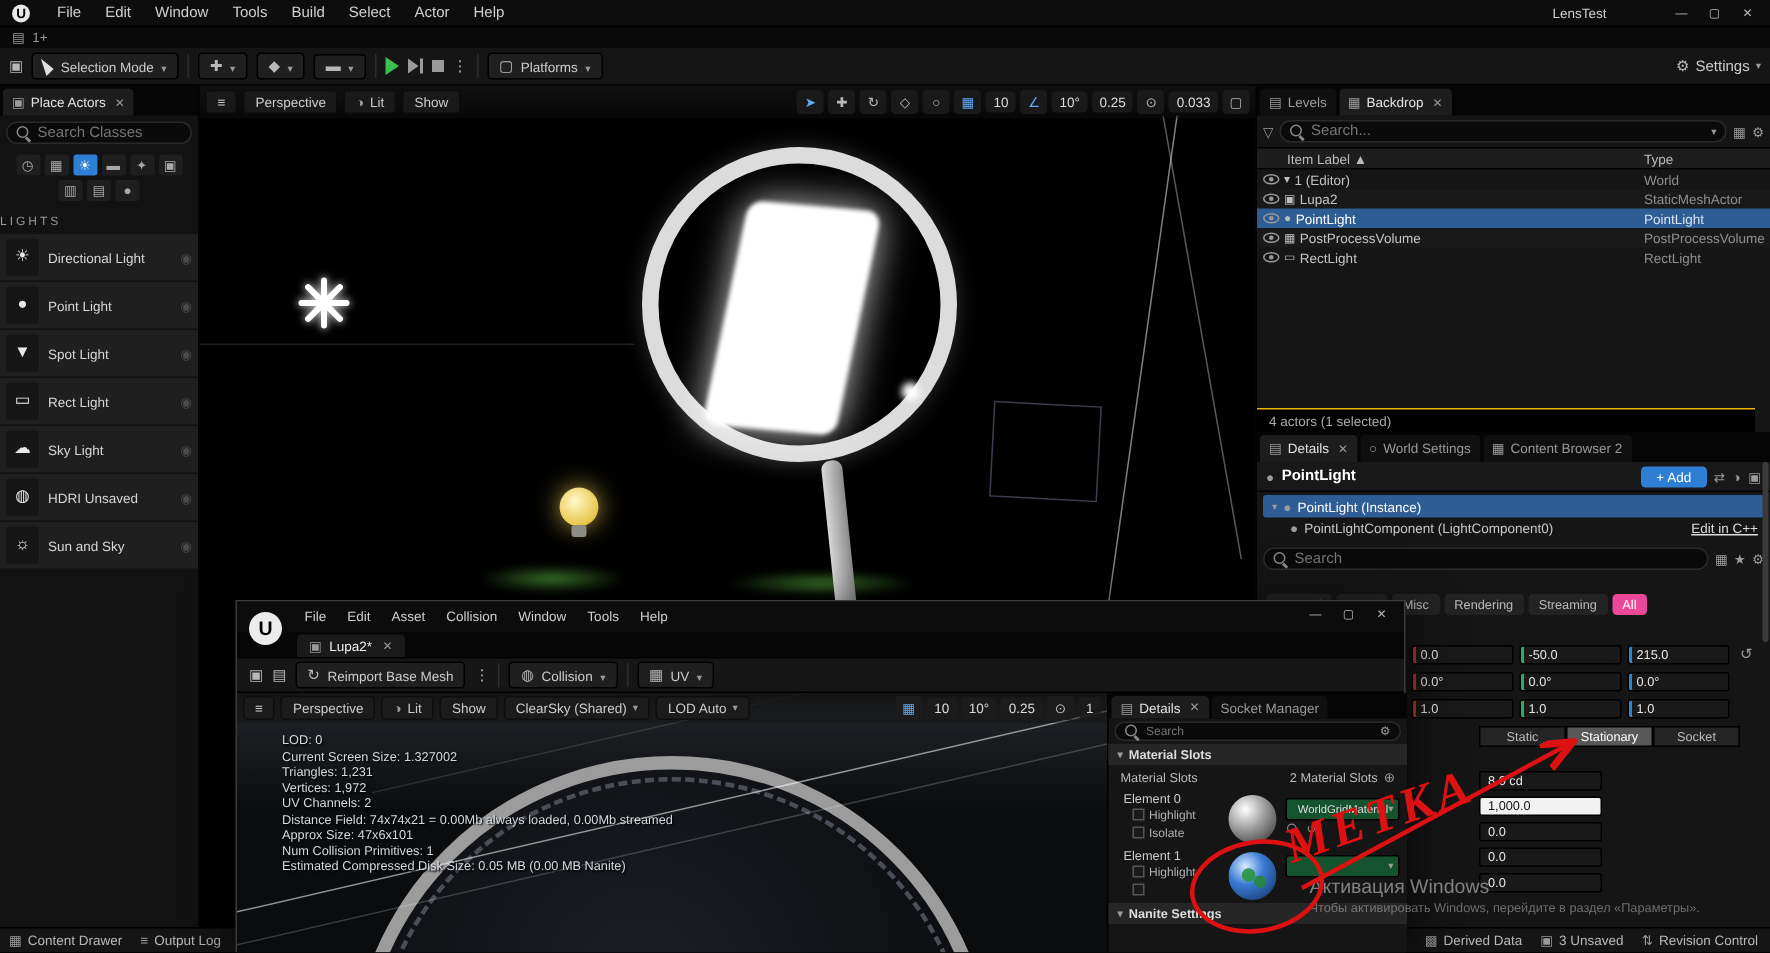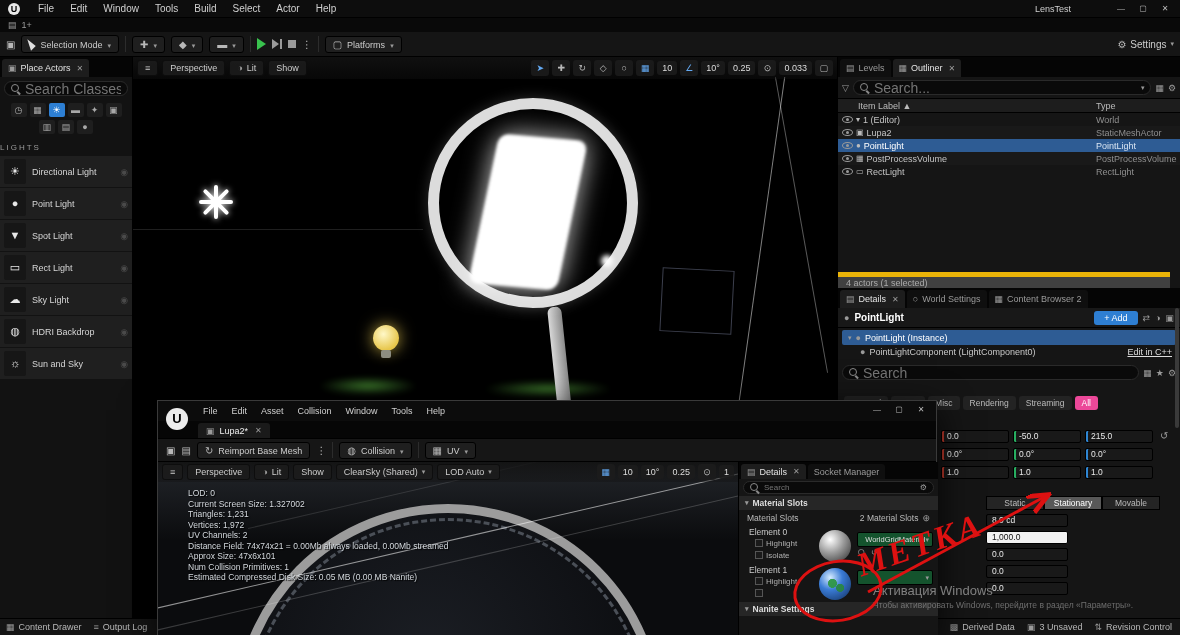--- a/index.html
+++ b/index.html
@@ -31,21 +31,21 @@
   .skip .t{width:0;height:0;border-left:7px solid #9a9a9a;border-top:5px solid transparent;border-bottom:5px solid transparent}
   .skip .b{width:2px;height:10px;background:#9a9a9a;margin-left:1px}
   #settings-grp{margin-left:auto;display:flex;align-items:center;gap:4px;color:#ccc}
   
   #left-panel{left:0;top:57px;width:133px;height:561px;background:#121212;border-right:1px solid #000;z-index:5}
   .panel-tabbar{height:20px;background:#050505;display:flex;align-items:flex-end;padding-left:2px;gap:2px}
   .panel-tab{height:18px;background:#1d1d1d;border-radius:3px 3px 0 0;display:flex;align-items:center;gap:4px;padding:0 6px;font-size:9px;color:#e2e2e2}
   .panel-tab.inactive{background:#0f0f0f;color:#9a9a9a}
   .tab-x{color:#9a9a9a;font-size:8px;margin-left:2px}
   .search-pill{margin:4px;height:15px;background:#0a0a0a;border:1px solid #2a2a2a;border-radius:8px;display:flex;align-items:center;padding:0 6px;gap:4px}
-  .search-pill input{flex:1;font-size:14px;min-width:0}
+  .search-pill input{flex:1;font-size:10px;min-width:0}
   .mag{position:relative;width:10px;height:10px;display:inline-block;flex:none}
   .mag::before{content:"";position:absolute;left:0;top:0;width:6px;height:6px;border:1.5px solid #8a8a8a;border-radius:50%}
   .mag::after{content:"";position:absolute;left:7px;top:7px;width:4px;height:1.5px;background:#8a8a8a;transform:rotate(45deg);transform-origin:0 0}
   .pa-grid{display:flex;flex-wrap:wrap;gap:3px;padding:3px 8px;justify-content:center}
   .pa-ico{width:16px;height:14px;background:#1e1e1e;border-radius:2px;color:#a8a8a8;font-size:9px;text-align:center;line-height:14px}
   .pa-ico.active{background:#2d7fd3;color:#fff}
   .pa-cat{text-align:left;color:#9a9a9a;font-size:8px;letter-spacing:2px;padding:6px 0 4px}
   .pa-item{height:31px;margin-bottom:1px;background:#1f1f1f;display:flex;align-items:center;gap:6px;padding:0 4px;font-size:9px;color:#d6d6d6}
   .pa-item-ico{width:22px;height:25px;background:#161616;border-radius:2px;color:#e8e8e8;text-align:center;line-height:25px;font-size:11px;flex:none}
   .pa-grab{margin-left:auto;color:#4a4a4a;font-size:9px}
@@ -85,38 +85,38 @@
   .col-type{position:absolute;left:258px}
   .ol-row{height:13px;display:flex;align-items:center;font-size:9px;color:#c4c4c4;padding-left:4px;position:relative;gap:3px}
   .ol-row:nth-child(even){background:#191919}
   .ol-row.sel{background:#2e5c94;color:#fff}
   .ol-row .type{position:absolute;left:258px;color:#8f8f8f}
   .ol-row.sel .type{color:#d8e4f2}
   .ol-row .glyph{color:#bdbdbd;font-size:8px}
   .eye{width:11px;height:9px;display:inline-block;position:relative;flex:none}
   .eye::before{content:"";position:absolute;inset:1px 0;border:1px solid #9a9a9a;border-radius:50%}
   .eye::after{content:"";position:absolute;left:4px;top:3px;width:3px;height:3px;background:#9a9a9a;border-radius:50%}
-  .ol-status{position:absolute;bottom:0;left:0;right:10px;height:16px;background:#404040;border-top:5px solid #eab308;display:flex;align-items:center;padding:0 8px;color:#aaa;font-size:9px}
+  .ol-status{position:absolute;bottom:0;left:0;right:10px;height:16px;background:#000000;border-top:1px solid #eab308;display:flex;align-items:center;padding:0 8px;color:#aaa;font-size:9px}
   
   #details{left:837px;top:288px;width:343px;height:330px;background:#151515;border-left:1px solid #000;z-index:5}
   .det-actor{height:20px;display:flex;align-items:center;gap:5px;padding:0 6px;background:#181818;border-bottom:1px solid #000}
   .det-actor .name{font-size:10px;color:#fff;font-weight:700}
   .add-btn{background:#2e7fd3;color:#fff;border-radius:3px;padding:2px 10px;font-size:9px;margin-left:auto}
   .inst-row{height:15px;background:#2e5c94;color:#fff;display:flex;align-items:center;gap:4px;padding:0 6px;font-size:9px;margin:2px 4px 0;border-radius:2px}
   .comp-row{height:13px;display:flex;align-items:center;gap:4px;padding:0 6px 0 22px;font-size:9px;color:#c8c8c8;position:relative}
   .edit-cpp{position:absolute;right:8px;text-decoration:underline;color:#ddd}
   .chips{display:flex;gap:3px;padding:2px 6px;position:absolute;left:0;top:106px}
   .chip{background:#232323;border-radius:3px;padding:2px 7px;font-size:8.5px;color:#bbb}
   .chip.active{background:#ec4899;color:#fff}
   .num-field{position:absolute;height:13px;width:68px;background:#191919;border:1px solid #000;border-radius:2px;font-size:8.5px;color:#e8e8e8;line-height:11px;padding-left:5px}
   .axis-x{box-shadow:inset 2px 0 0 #c0392b}
   .axis-y{box-shadow:inset 2px 0 0 #27ae60}
   .axis-z{box-shadow:inset 2px 0 0 #2e86d3}
   .reset-ico{position:absolute;left:322px;color:#9a9a9a;font-size:10px}
-  .mob-row{position:absolute;left:148px;top:208px;display:flex}
+  .mob-row{position:absolute;left:148px;top:196px;display:flex}
   .mob-btn{width:58px;height:14px;background:#242424;border:1px solid #000;font-size:8.5px;color:#bbb;text-align:center;line-height:12px}
   .mob-btn.active{background:#585858;color:#fff}
   .light-col{position:absolute;left:148px;top:226px;display:flex;flex-direction:column;gap:4px;width:82px}
   .val-field{height:13px;background:#191919;border:1px solid #000;border-radius:2px;font-size:8.5px;color:#e8e8e8;line-height:11px;padding-left:5px}
   .val-field.editing{background:#f2f2f2;color:#111}
   .det-scroll{position:absolute;right:1px;top:20px;width:4px;height:120px;background:#3a3a3a;border-radius:2px}
   
   #mesh-win{left:157px;top:400px;width:780px;height:235px;background:#111;border:1px solid #3a3a3a;box-shadow:0 10px 34px rgba(0,0,0,.85);z-index:20}
   #me-title{position:absolute;left:0;top:0;width:100%;height:20px;background:#0c0c0c;display:flex;align-items:center;padding-left:38px}
   #me-title .menu-item{font-size:9px;line-height:20px;padding:0 7px}
@@ -282,21 +282,21 @@
         </div>
 
         <div class="pa-item">
           <span class="pa-item-ico">☁</span>
           <span>Sky Light</span>
           <span class="pa-grab">◉</span>
         </div>
 
         <div class="pa-item">
           <span class="pa-item-ico">◍</span>
-          <span>HDRI Backdrop</span>
+          <span>HDRI Unsaved</span>
           <span class="pa-grab">◉</span>
         </div>
 
         <div class="pa-item">
           <span class="pa-item-ico">☼</span>
           <span>Sun and Sky</span>
           <span class="pa-grab">◉</span>
         </div>
 
     </div>
@@ -347,21 +347,21 @@
   </div>
 
   <div class="abs" id="outliner">
     <div class="panel-tabbar">
       <span class="panel-tab inactive">
         <span class="small-ico">▤</span>
         <span>Levels</span>
       </span>
       <span class="panel-tab">
         <span class="small-ico">▦</span>
-        <span>Outliner</span>
+        <span>Backdrop</span>
         <span class="tab-x">✕</span>
       </span>
     </div>
     <div class="ol-search-row">
       <span class="small-ico">▽</span>
       <div class="search-pill" style="flex:1;margin:0">
         <span class="mag"></span>
         <input placeholder="Search..." style="">
         <span class="caret">▾</span>
       </div>
@@ -477,21 +477,21 @@
       <span class="num-field axis-z" style="left:247px;top:160px">0.0°</span>
     </div>
     <div>
       <span class="num-field axis-x" style="left:103px;top:178px">1.0</span>
       <span class="num-field axis-y" style="left:175px;top:178px">1.0</span>
       <span class="num-field axis-z" style="left:247px;top:178px">1.0</span>
     </div>
     <div class="mob-row">
       <span class="mob-btn">Static</span>
         <span class="mob-btn active">Stationary</span>
-        <span class="mob-btn">Movable</span>
+        <span class="mob-btn">Socket</span>
     </div>
     <div class="light-col">
       <span class="val-field">8.0 cd</span>
         <span class="val-field editing">1,000.0</span>
         <span class="val-field">0.0</span>
         <span class="val-field">0.0</span>
         <span class="val-field">0.0</span>
     </div>
     <div class="det-scroll"></div>
   </div>

